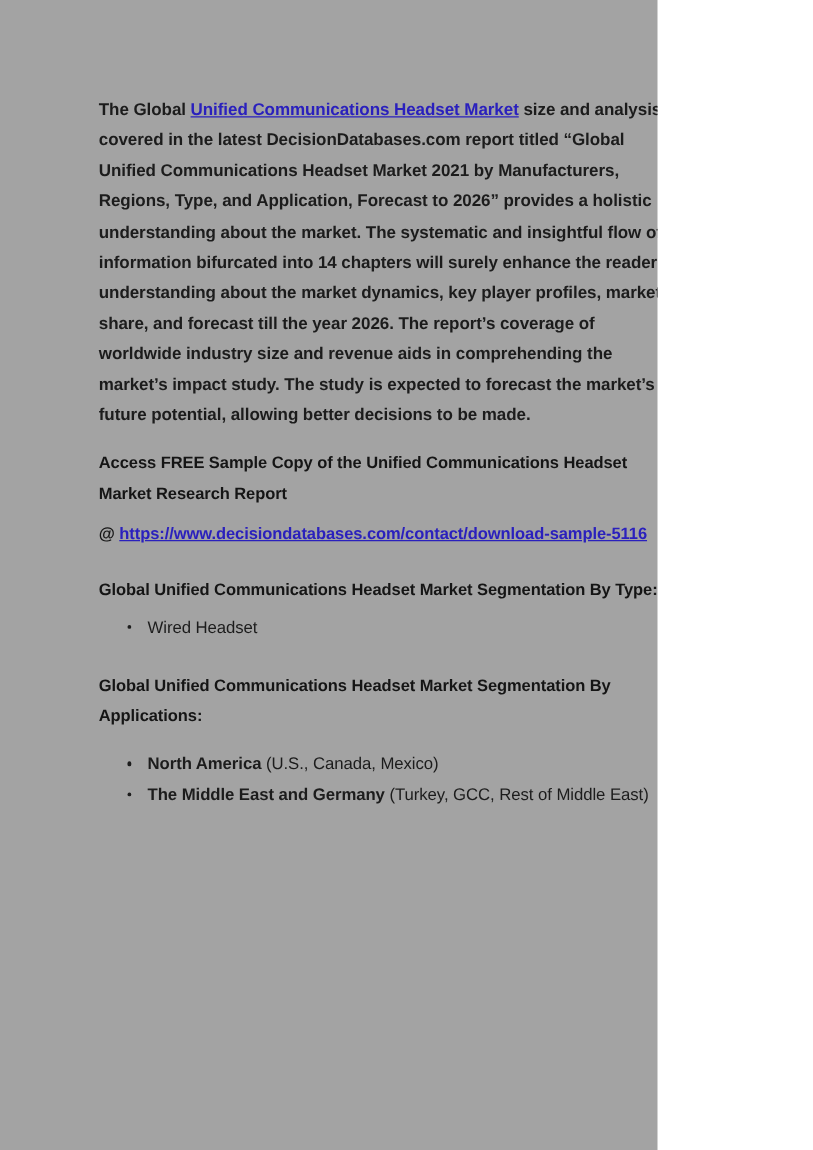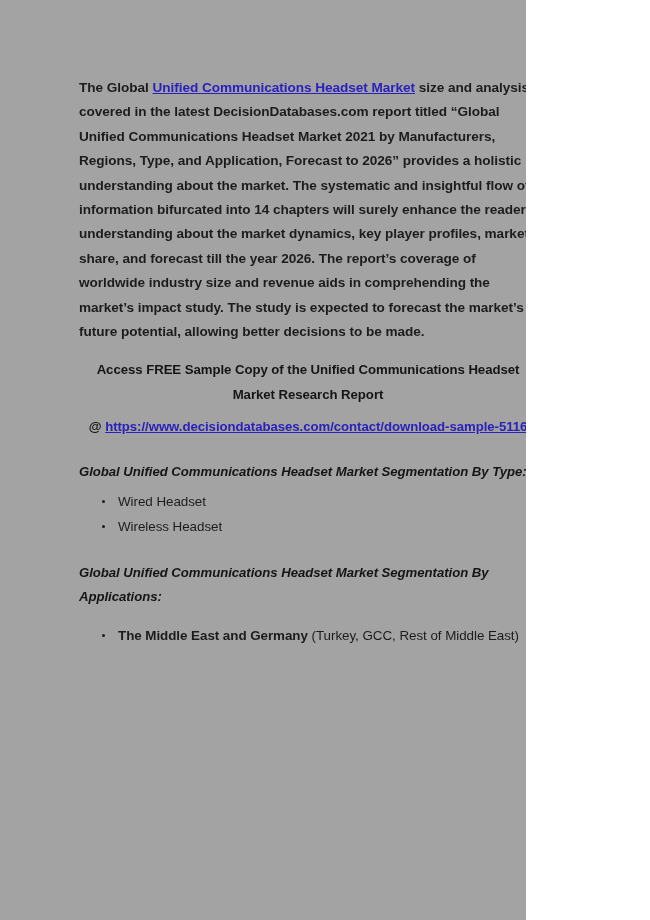--- a/index.html
+++ b/index.html
@@ -41,31 +41,29 @@
     letter-spacing: -0.05px;
   }
 
   p.heading {
     margin: 0 0 6px 0;
     font-size: 13.2px;
     line-height: 24.4px;
     font-weight: 700;
     color: #151515;
     letter-spacing: -0.05px;
-    font-style: italic;
   }
 
   p.access-block {
     margin: 0 0 8px 0;
     font-size: 13.2px;
     line-height: 24.4px;
     font-weight: 700;
     color: #151515;
     letter-spacing: -0.05px;
-    text-align: center;
   }
 
   a.doclink {
     color: #2a20bd;
     font-weight: 700;
     text-decoration: underline;
   }
 
   ul.doc-list {
     margin: 0 0 14px 0;
@@ -113,33 +111,33 @@
     <p class="access-block"><span>@ </span><a class="doclink" href="#">https://www.decisiondatabases.com/contact/download-sample-5116</a></p>
 
     <div class="spacer-md"></div>
 
     <p class="heading">Global Unified Communications Headset Market Segmentation By Type:</p>
     <ul class="doc-list">
       <li>
         <span class="bullet-dot"></span>
         <span>Wired Headset</span>
       </li>
-      <li>
-        <span class="bullet-dot"></span>
-        <span>Wireless Headset</span>
-      </li>
     </ul>
 
     <div class="spacer-sm"></div>
 
     <p class="heading">Global Unified Communications Headset Market Segmentation By Applications:</p>
 
     <div class="spacer-sm"></div>
 
     <ul class="doc-list">
       <li>
         <span class="bullet-dot"></span>
+        <span class="region-name">North America</span><span> (U.S., Canada, Mexico)</span>
+      </li>
+      <li>
+        <span class="bullet-dot"></span>
         <span class="region-name">The Middle East and Germany</span><span> (Turkey, GCC, Rest of Middle East)</span>
       </li>
     </ul>
 
   </div>
 </div>
 
 </body></html>

